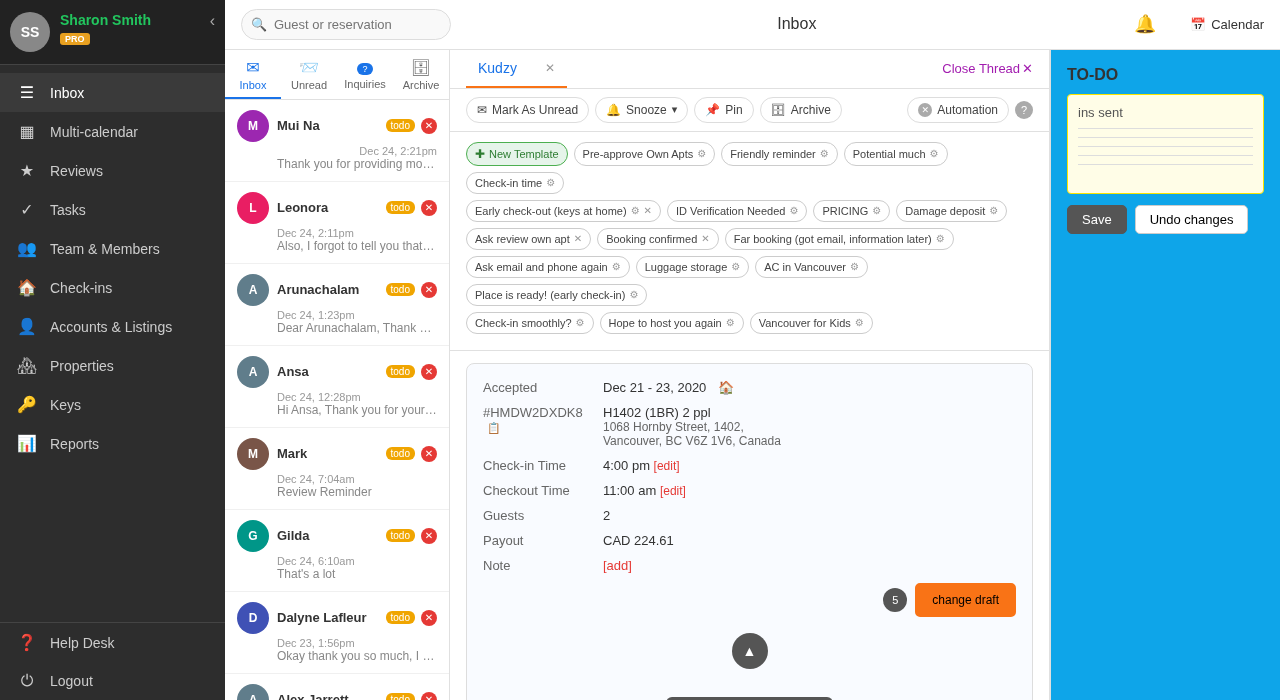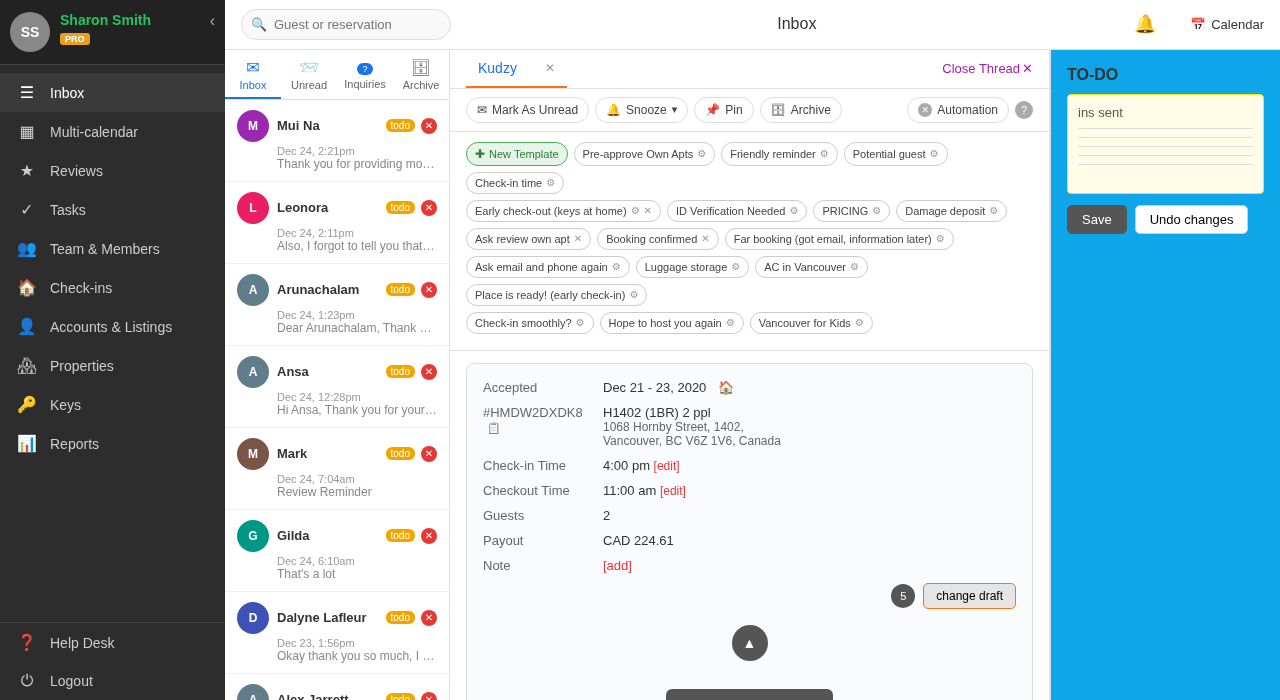--- a/index.html
+++ b/index.html
@@ -205,21 +205,21 @@
       </div>
 
       <div class="message-list">
         <div class="message-item">
           <div class="message-header">
             <div class="msg-avatar" style="background:#9c27b0;">M</div>
             <span class="msg-name">Mui Na</span>
             <span class="msg-badge badge-todo">todo</span>
             <span style="background:#e53935;color:white;border-radius:50%;width:16px;height:16px;display:inline-flex;align-items:center;justify-content:center;font-size:10px;margin-left:3px;">✕</span>
           </div>
-          <div class="msg-time" style="padding-left:40px;">Dec 24, 2:21pm</div>
+          <div class="msg-time" style="padding-left:40px;text-align:right;">Dec 24, 2:21pm</div>
           <div class="msg-preview">Thank you for providing more i...</div>
         </div>
         <div class="message-item">
           <div class="message-header">
             <div class="msg-avatar" style="background:#e91e63;">L</div>
             <span class="msg-name">Leonora</span>
             <span class="msg-badge badge-todo">todo</span>
             <span style="background:#e53935;color:white;border-radius:50%;width:16px;height:16px;display:inline-flex;align-items:center;justify-content:center;font-size:10px;margin-left:3px;">✕</span>
           </div>
           <div class="msg-time" style="padding-left:40px;">Dec 24, 2:11pm</div>
@@ -337,21 +337,21 @@
             </span>
             <span class="template-tag">
               <span>Pre-approve Own Apts</span>
               <span class="gear">⚙</span>
             </span>
             <span class="template-tag">
               <span>Friendly reminder</span>
               <span class="gear">⚙</span>
             </span>
             <span class="template-tag">
-              <span>Potential guest</span>
+              <span>Potential much</span>
               <span class="gear">⚙</span>
             </span>
             <span class="template-tag">
               <span>Check-in time</span>
               <span class="gear">⚙</span>
             </span>
           </div>
           <div class="template-row">
             <span class="template-tag">
               <span>Early check-out (keys at home)</span>
@@ -465,21 +465,21 @@
             </div>
             <div class="booking-row">
               <div class="booking-label">Note</div>
               <div class="booking-value">
                 <span style="color:#e53935;">[add]</span>
               </div>
             </div>
 
             <div style="display:flex; align-items:center; justify-content:flex-end; gap:8px; margin-top:8px;">
               <span style="background:#555;color:white;border-radius:50%;width:24px;height:24px;display:inline-flex;align-items:center;justify-content:center;font-size:11px;">5</span>
-              <button style="padding:5px 12px; border:1px solid #f97316; background:#e5e5e5; border-radius:5px; font-size:12px; cursor:pointer;">change draft</button>
+              <button style="padding:5px 12px; border:5px solid #f97316; background:#f97316; border-radius:5px; font-size:12px; cursor:pointer;">change draft</button>
             </div>
 
             <div style="display:flex; justify-content:center; margin: 8px 0;">
               <div class="scroll-up-btn">▲</div>
             </div>
 
             <div style="display:flex; justify-content:center;">
               <button class="alter-btn">Alter Reservation</button>
             </div>
           </div>

